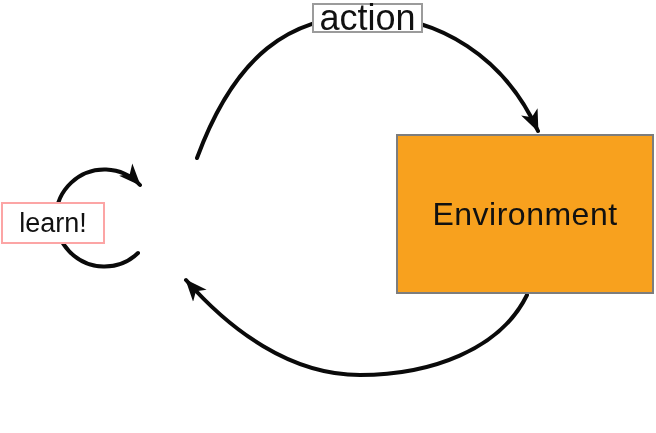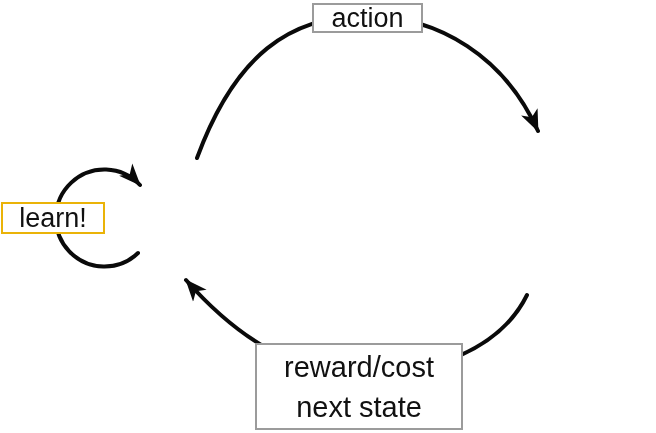--- a/index.html
+++ b/index.html
@@ -53,26 +53,26 @@
     justify-content: center;
     box-sizing: border-box;
     background: #ffffff;
     text-align: center;
     line-height: 1.05;
   }
   .lbl.action {
     left: 312px; top: 3px;
     width: 111px; height: 30px;
     border: 2px solid #9b9b9b;
-    font-size: 27px;
+    font-size: 36px;
   }
   .lbl.learn {
     left: 1px; top: 202px;
-    width: 104px; height: 32px;
-    border: 2px solid #eab308;
+    width: 104px; height: 42px;
+    border: 2px solid #fca5a5;
     font-size: 27px;
   }
   .lbl.reward {
     left: 255px; top: 343px;
     width: 208px; height: 87px;
     border: 2px solid #9b9b9b;
     font-size: 29px;
     line-height: 40px;
   }
 </style>
@@ -86,27 +86,26 @@
       <marker id="arrowhead" markerUnits="userSpaceOnUse" markerWidth="24" markerHeight="20" refX="21" refY="10" orient="auto">
         <polygon points="0,1 22,10 0,19 6,10" fill="#0a0a0a"></polygon>
       </marker>
     </defs>
     <path d="M 197,158 C 235,55 290,16 365,16 C 440,16 505,58 538,131" marker-end="url(#arrowhead)"></path>
     <path d="M 527,295 C 500,350 430,375 360,375 C 290,375 230,330 186,280" marker-end="url(#arrowhead)"></path>
     <path d="M 138,253 A 48.5,48.5 0 1 1 140,185" marker-end="url(#arrowhead)"></path>
   </svg>
 
 
+  <div class="node env">
+    <span>Environment</span>
+  </div>
 
   <div class="lbl action">
     <span>action</span>
   </div>
 
   <div class="lbl learn">
     <span>learn!</span>
   </div>
 
-  <div class="lbl reward">
-    <span>reward/cost</span>
-    <span>next state</span>
-  </div>
 
 </div>
 
 </body></html>

